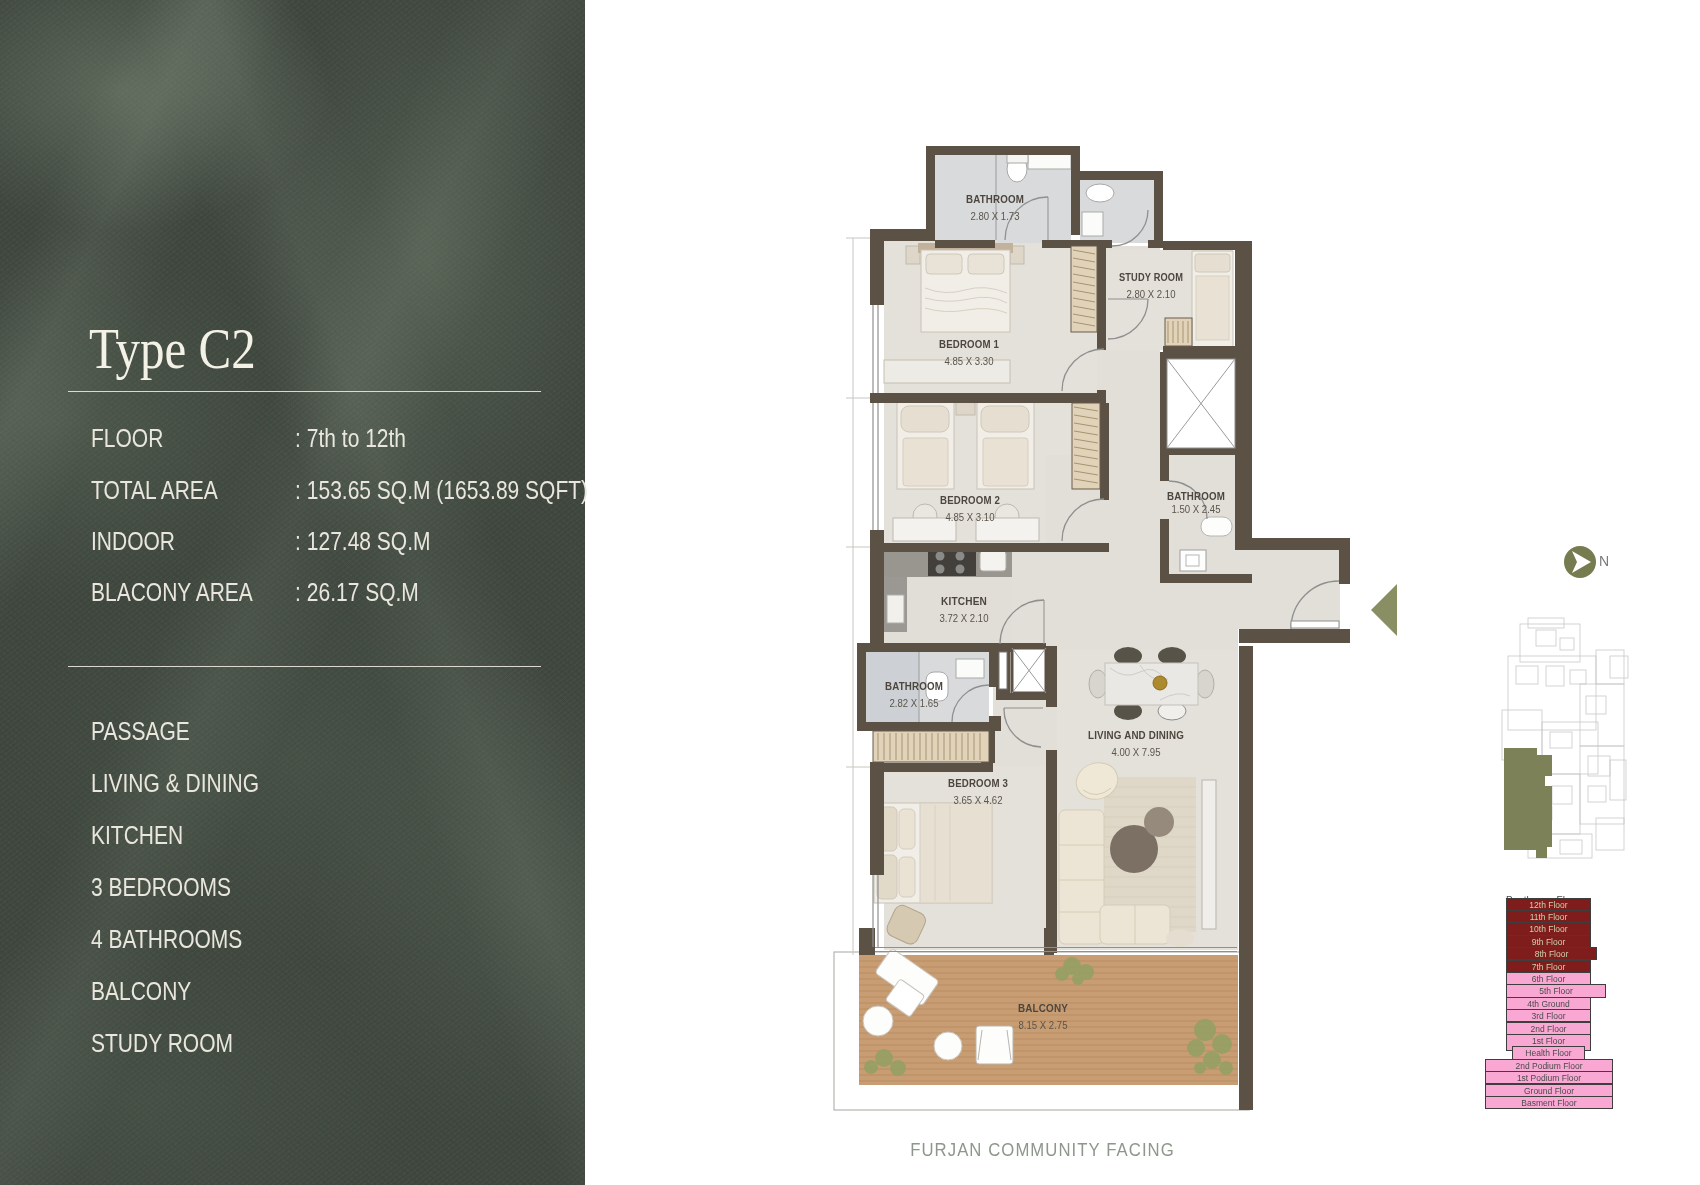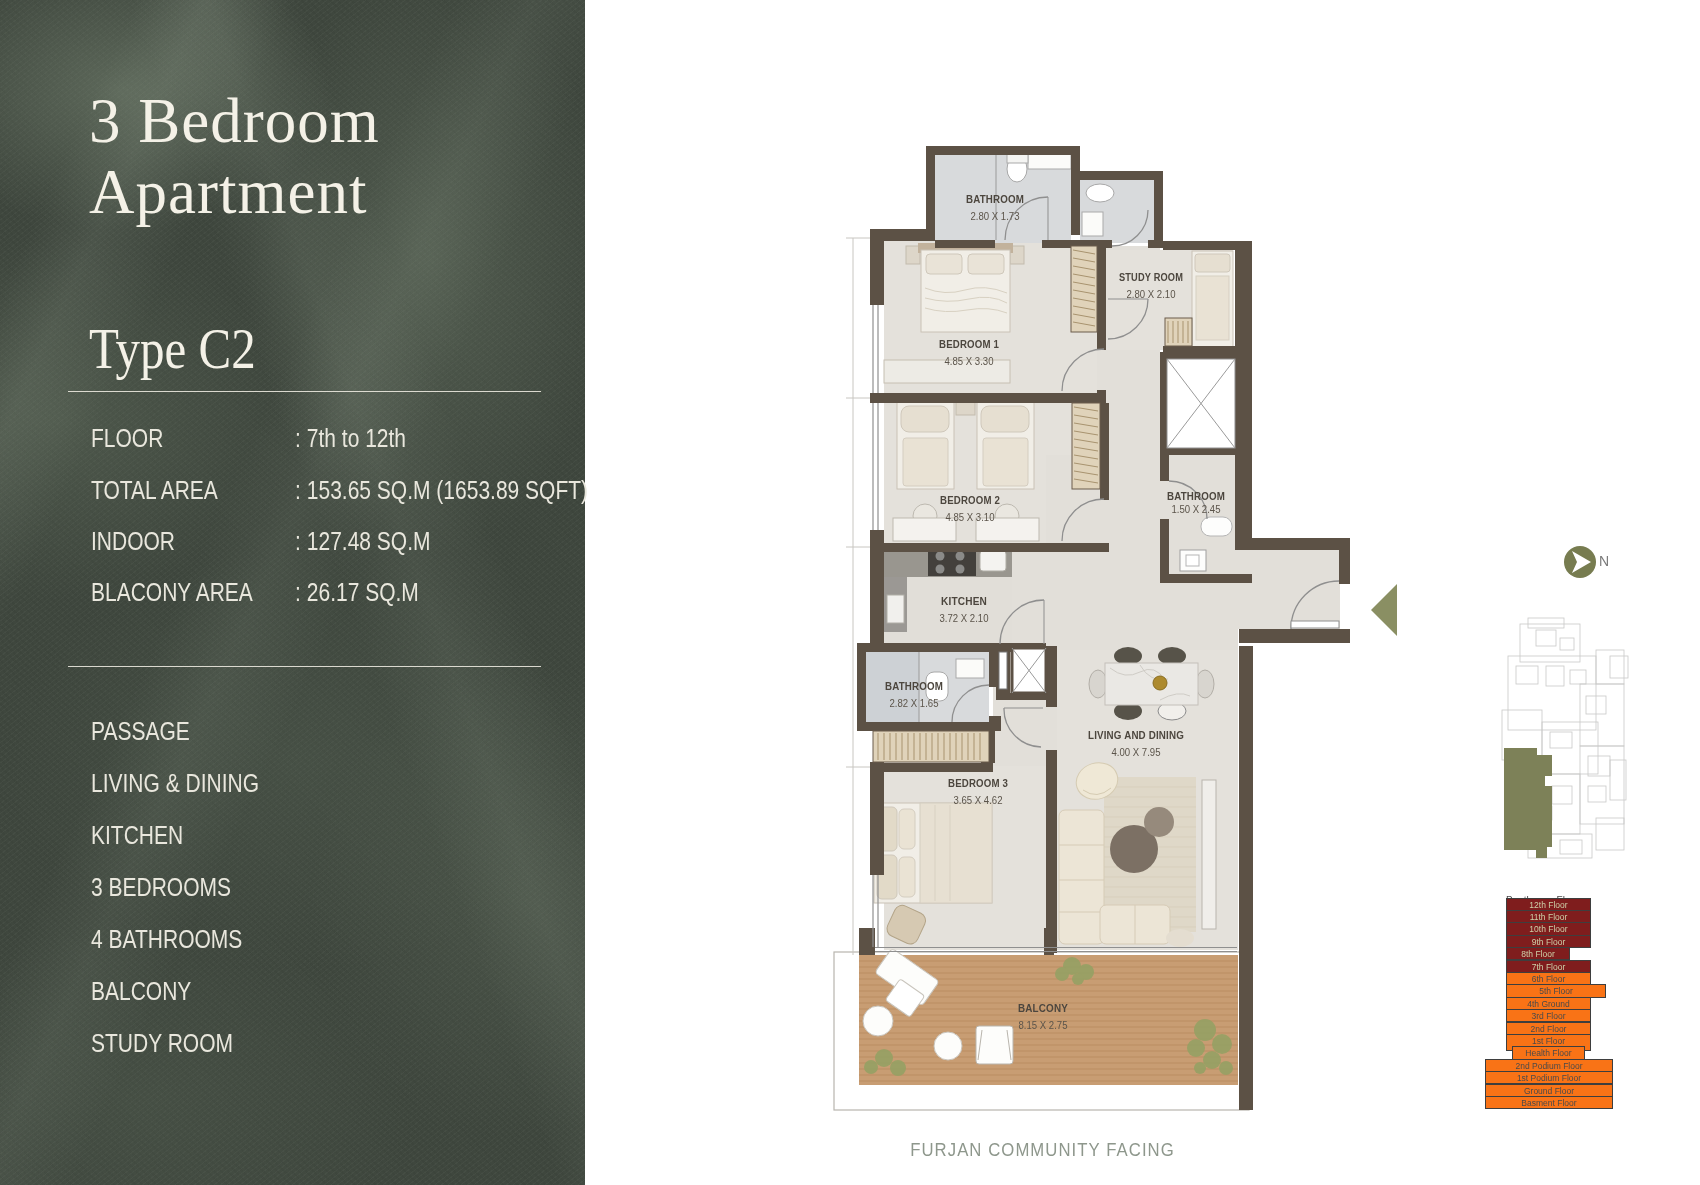--- a/index.html
+++ b/index.html
@@ -27,29 +27,28 @@
   .hline{position:absolute;left:68px;width:473px;height:1px;background:rgba(244,241,231,0.85);}
   .spec{position:absolute;left:91px;color:#e9e7dd;font-size:25px;letter-spacing:0;
         transform:scaleX(0.84);transform-origin:0 0;white-space:nowrap;}
   .spec .v{position:absolute;left:243px;top:0;white-space:nowrap;}
   .item{position:absolute;left:91px;color:#e9e7dd;font-size:25px;letter-spacing:0;
         transform:scaleX(0.84);transform-origin:0 0;white-space:nowrap;}
   #furjan{position:absolute;left:860px;top:1139px;width:365px;text-align:center;
     color:#8e978c;font-size:19px;letter-spacing:1.2px;transform:scaleX(0.88);transform-origin:50% 0;}
   
   .ft{position:absolute;box-sizing:border-box;border:1px solid #3e3e3e;font-size:8.5px;
-      color:#4a4a4a;text-align:center;line-height:12.5px;background:#f97316;}
+      color:#4a4a4a;text-align:center;line-height:12.5px;background:#f9a8d4;}
   .ftg{background:#7f1d1d;color:#cdd1a9;border:1px solid #3e3e3e;}
   #penth{position:absolute;left:1506px;top:885px;width:85px;text-align:left;font-size:10px;color:#4a4a4a;margin-top:10px;}
   #nlabel{position:absolute;left:1599px;top:553px;font-size:14px;color:#7a7a7a;}
 </style>
 </head>
 <body>
   <div id="green">
-    <div class="title">3 Bedroom<br>Apartment</div>
     <div class="type">Type C2</div>
   </div>
   <div class="hline" style="top:391px"></div>
   <div class="hline" style="top:666px"></div>
   <div class="spec" style="top:424px">FLOOR<span class="v">: 7th to 12th</span></div>
   <div class="spec" style="top:476px">TOTAL AREA<span class="v">: 153.65 SQ.M (1653.89 SQFT)</span></div>
   <div class="spec" style="top:527px">INDOOR<span class="v">: 127.48 SQ.M</span></div>
   <div class="spec" style="top:578px">BLACONY AREA<span class="v">: 26.17 SQ.M</span></div>
   <div class="item" style="top:717px">PASSAGE</div>
   <div class="item" style="top:769px">LIVING &amp; DINING</div>
@@ -95,21 +94,21 @@
       <rect x="56" y="196" width="16" height="14"></rect>
     </g>
     <path d="M24,138 L57,138 L57,145 L72,145 L72,166 L65,166 L65,176 L72,176 L72,237 L67,237 L67,248 L56,248 L56,240 L24,240 Z" fill="#7d8158"></path>
   </svg>
 
   <div id="penth">Penthouse Floor</div>
   <div class="ft ftg" style="left:1506px;top:897.5px;width:85px;height:13.4px">12th Floor</div>
   <div class="ft ftg" style="left:1506px;top:909.9px;width:85px;height:13.4px">11th Floor</div>
   <div class="ft ftg" style="left:1506px;top:922.3px;width:85px;height:13.4px">10th Floor</div>
   <div class="ft ftg" style="left:1506px;top:934.7px;width:85px;height:13.4px">9th Floor</div>
-  <div class="ft ftg" style="left:1506px;top:947.1px;width:64px;height:13.4px">8th Floor</div>
+  <div class="ft ftg" style="left:1506px;top:947.1px;width:91px;height:13.4px">8th Floor</div>
   <div class="ft ftg" style="left:1506px;top:959.5px;width:85px;height:19px">7th Floor</div>
   <div class="ft" style="left:1506px;top:971.9px;width:85px;height:13.4px">6th Floor</div>
   <div class="ft" style="left:1506px;top:984.3px;width:100px;height:13.4px">5th Floor</div>
   <div class="ft" style="left:1506px;top:996.7px;width:85px;height:13.4px">4th Ground</div>
   <div class="ft" style="left:1506px;top:1009.1px;width:85px;height:13.4px">3rd Floor</div>
   <div class="ft" style="left:1506px;top:1021.5px;width:85px;height:13.4px">2nd Floor</div>
   <div class="ft" style="left:1506px;top:1033.9px;width:85px;height:17px">1st Floor</div>
   <div class="ft" style="left:1512px;top:1046.3px;width:73px;height:18px">Health Floor</div>
   <div class="ft" style="left:1485px;top:1058.7px;width:128px;height:24px">2nd Podium Floor</div>
   <div class="ft" style="left:1485px;top:1071.1px;width:128px;height:13.4px">1st Podium Floor</div>

